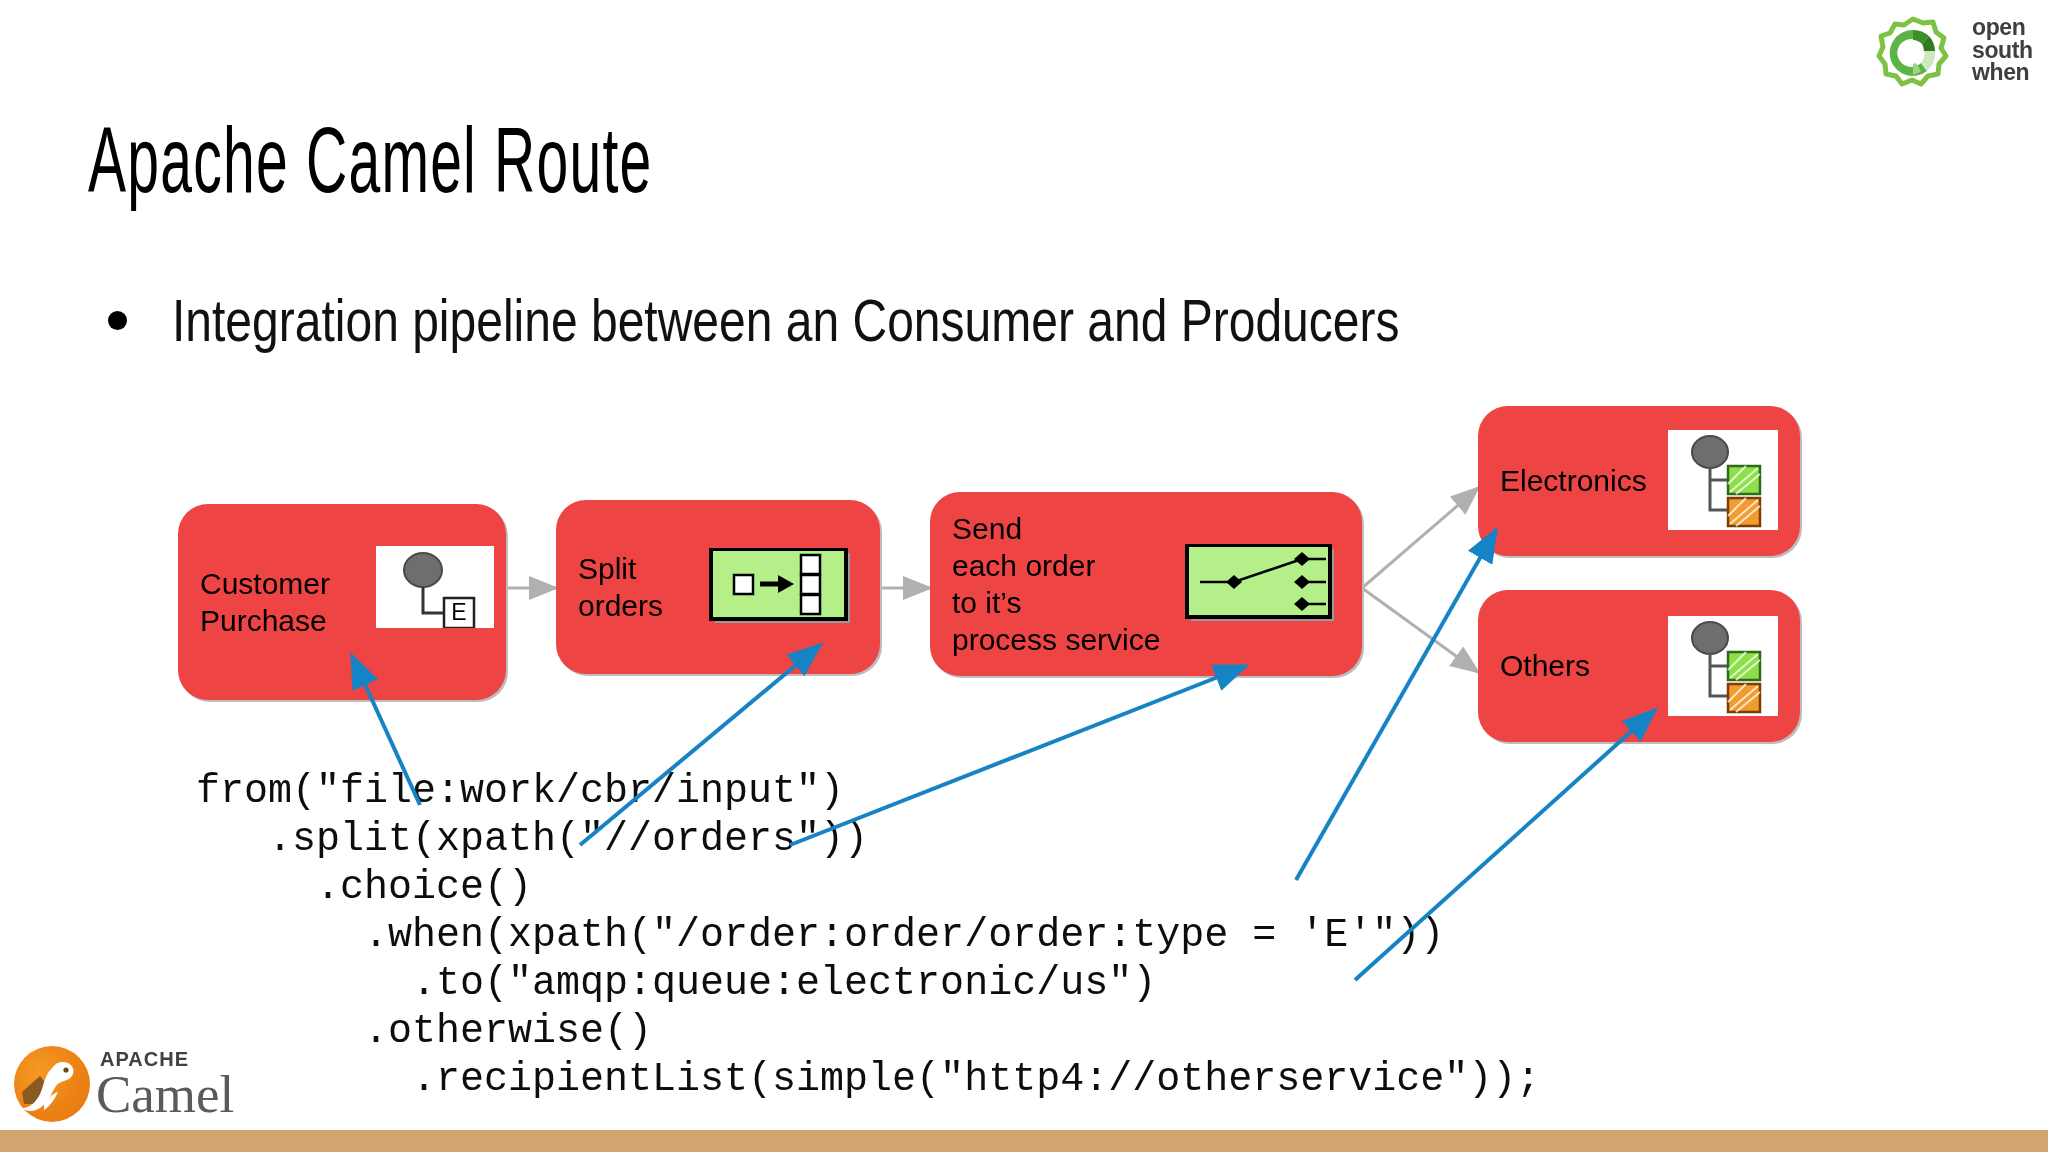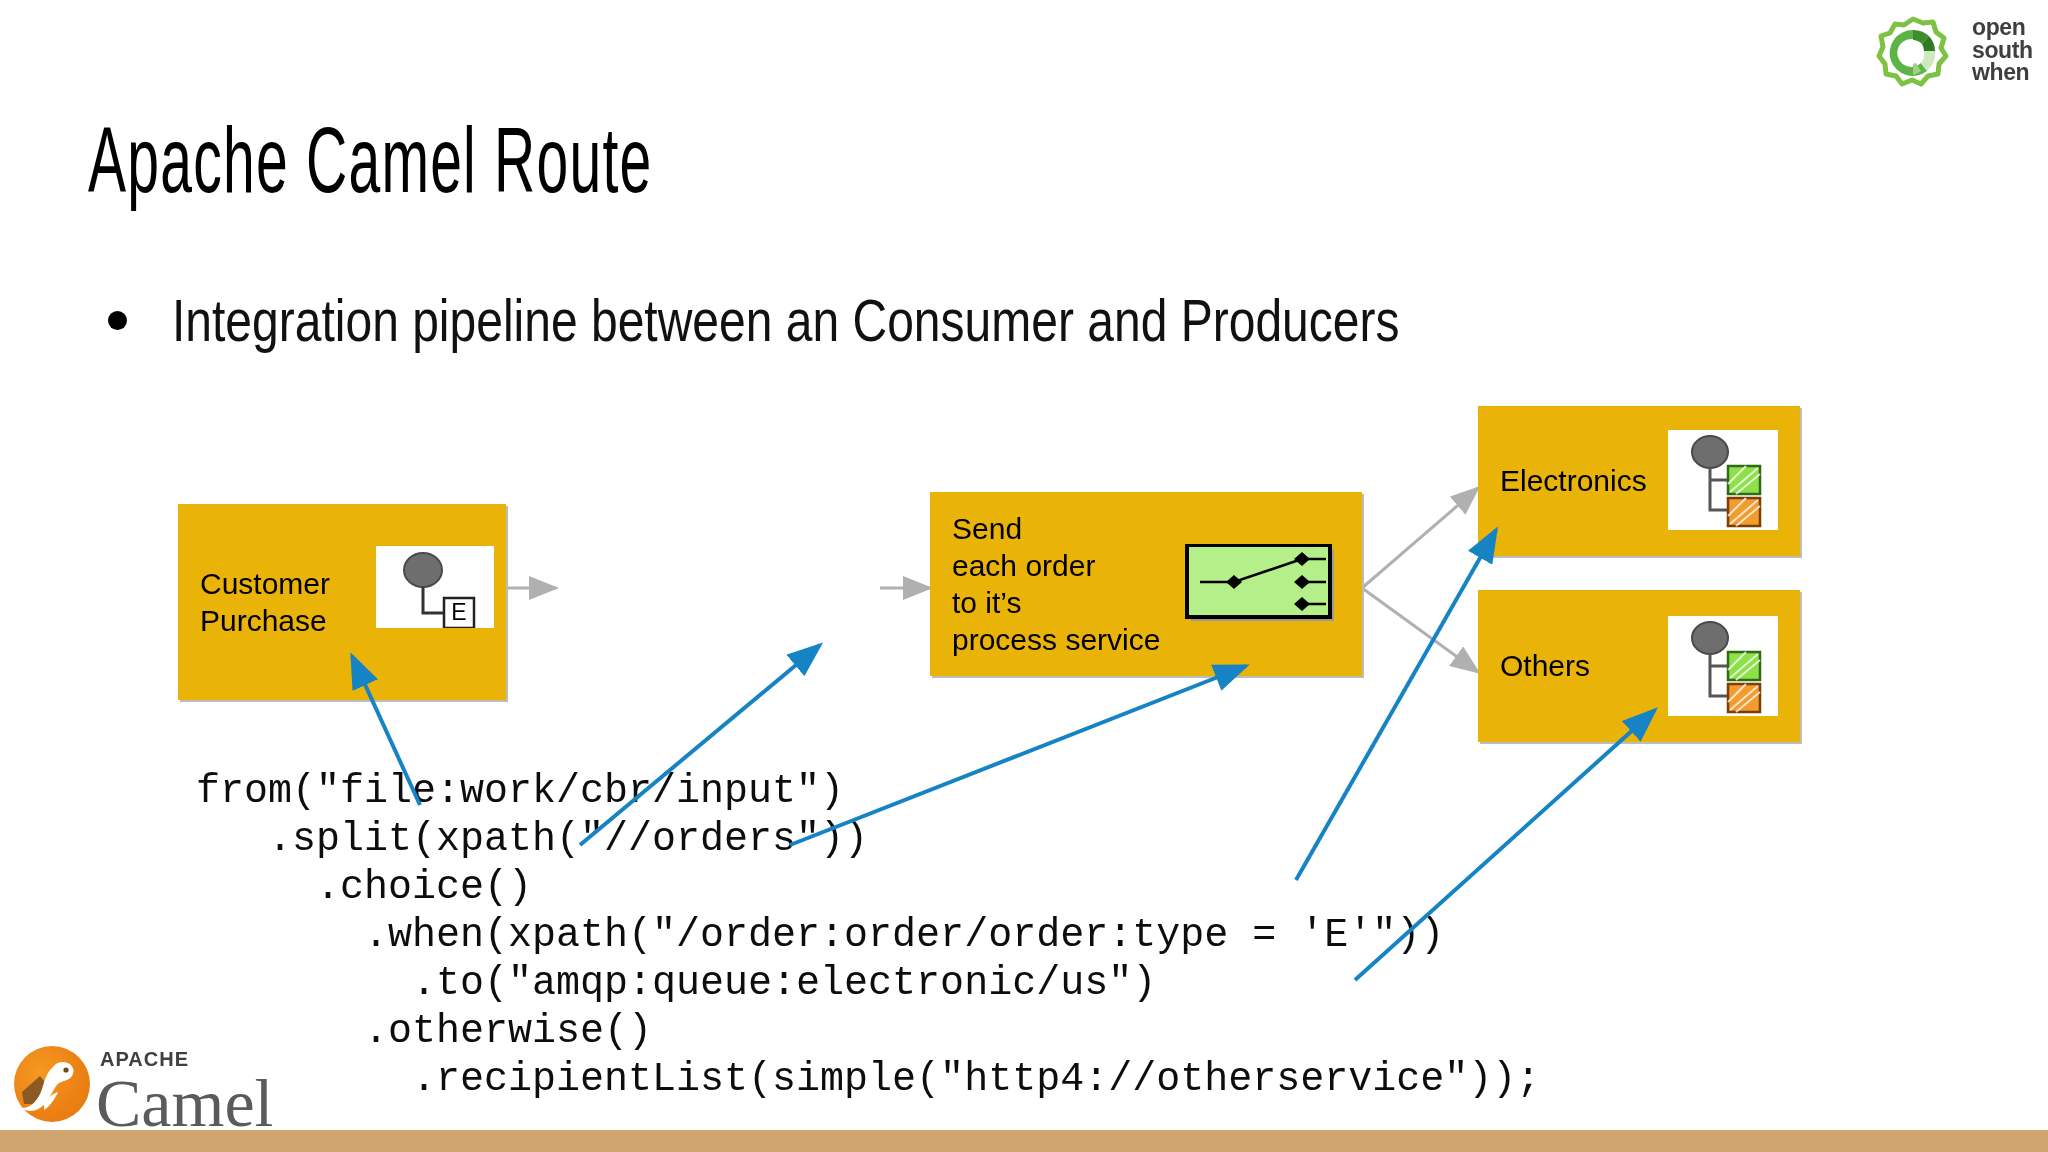--- a/index.html
+++ b/index.html
@@ -20,38 +20,38 @@
 
   
   #bullet-row{position:absolute;left:108px;top:286px;display:flex;align-items:center;}
   #bullet-dot{width:19px;height:19px;border-radius:50%;background:#000;margin-right:45px;flex:0 0 auto;}
   #bullet-text{font-size:60px;color:#111;white-space:nowrap;
                font-family:"Liberation Sans Narrow","Liberation Sans",sans-serif;
                transform:scaleX(.80);transform-origin:left center;}
 
   
   #diagram{position:absolute;left:0;top:0;width:2048px;height:1152px;}
-  .dbox{position:absolute;background:#eab308;box-shadow:2px 2px 0 #bdbdbd;
-        display:flex;align-items:center;}
+  .dbox{position:absolute;background:#ef4444;box-shadow:2px 2px 0 #bdbdbd;
+        display:flex;align-items:center;border-radius:30px;}
   .dlabel{font-size:30px;color:#000;line-height:1.24;padding-left:22px;white-space:pre-line;}
   .dicon{position:absolute;background:#fff;}
 
   svg.overlay{position:absolute;left:0;top:0;width:2048px;height:1152px;pointer-events:none;}
 
   
   #code{position:absolute;left:196px;top:768px;font-family:"Liberation Mono","DejaVu Sans Mono",monospace;
         font-size:40px;line-height:48px;color:#0d0d0d;white-space:pre;letter-spacing:0px;}
 
   
   #camel-logo{position:absolute;left:8px;top:1040px;width:260px;height:92px;}
   #camel-mark{position:absolute;left:6px;top:6px;width:76px;height:76px;border-radius:50%;
               background:radial-gradient(circle at 35% 35%,#f59a23 0%,#ec8014 60%,#e07a10 100%);}
   #camel-apache{position:absolute;left:92px;top:8px;font-size:20px;font-weight:bold;
                 color:#404040;letter-spacing:1px;}
-  #camel-word{position:absolute;left:88px;top:24px;font-size:68px;color:#5b5b5b;
+  #camel-word{position:absolute;left:88px;top:24px;font-size:53px;color:#5b5b5b;
               font-family:"Liberation Serif",serif;}
 
   
   #bottom-bar{position:absolute;left:0;bottom:0;width:2048px;height:22px;background:#d0a570;}
 </style>
 </head>
 <body>
 
 <div id="osc-logo">
   <div id="osc-mark">
@@ -98,20 +98,36 @@
     <div class="dicon" style="left:198px;top:42px;width:118px;height:82px;">
       <svg viewBox="0 0 118 82" width="118" height="82">
         <ellipse cx="47" cy="24" rx="19" ry="17" fill="#6e6e6e" stroke="#4a4a4a" stroke-width="2"></ellipse>
         <path d="M47 41 L47 67 L70 67" fill="none" stroke="#333" stroke-width="3"></path>
         <rect x="68" y="52" width="30" height="30" fill="#fff" stroke="#222" stroke-width="2.5"></rect>
         <text x="83" y="74" font-size="23" text-anchor="middle" fill="#000" font-family="'Liberation Sans',sans-serif">E</text>
       </svg>
     </div>
   </div>
 
+  <div class="dbox" style="left:556px;top:500px;width:324px;height:174px;">
+    <div class="dlabel">Split
+orders</div>
+    <div class="dicon" style="left:152px;top:48px;width:152px;height:84px;background:transparent;">
+      <svg viewBox="0 0 152 84" width="152" height="84">
+        <rect x="7" y="5" width="135" height="70" fill="#9a9a9a"></rect>
+        <rect x="3" y="1" width="135" height="70" fill="#b5ef8a" stroke="#000" stroke-width="4"></rect>
+        <rect x="26" y="27" width="19" height="19" fill="#fff" stroke="#000" stroke-width="2.5"></rect>
+        <path d="M52 36 L76 36" stroke="#000" stroke-width="5"></path>
+        <path d="M70 27 L86 36 L70 45 Z" fill="#000"></path>
+        <rect x="93" y="7" width="19" height="19" fill="#fff" stroke="#000" stroke-width="2.5"></rect>
+        <rect x="93" y="27" width="19" height="19" fill="#fff" stroke="#000" stroke-width="2.5"></rect>
+        <rect x="93" y="47" width="19" height="19" fill="#fff" stroke="#000" stroke-width="2.5"></rect>
+      </svg>
+    </div>
+  </div>
 
   <div class="dbox" style="left:930px;top:492px;width:432px;height:184px;">
     <div class="dlabel">Send
 each order
 to it’s
 process service</div>
     <div class="dicon" style="left:254px;top:52px;width:160px;height:84px;background:transparent;">
       <svg viewBox="0 0 160 84" width="160" height="84">
         <rect x="7" y="5" width="143" height="72" fill="#9a9a9a"></rect>
         <rect x="3" y="1" width="143" height="72" fill="#b5ef8a" stroke="#000" stroke-width="4"></rect>

